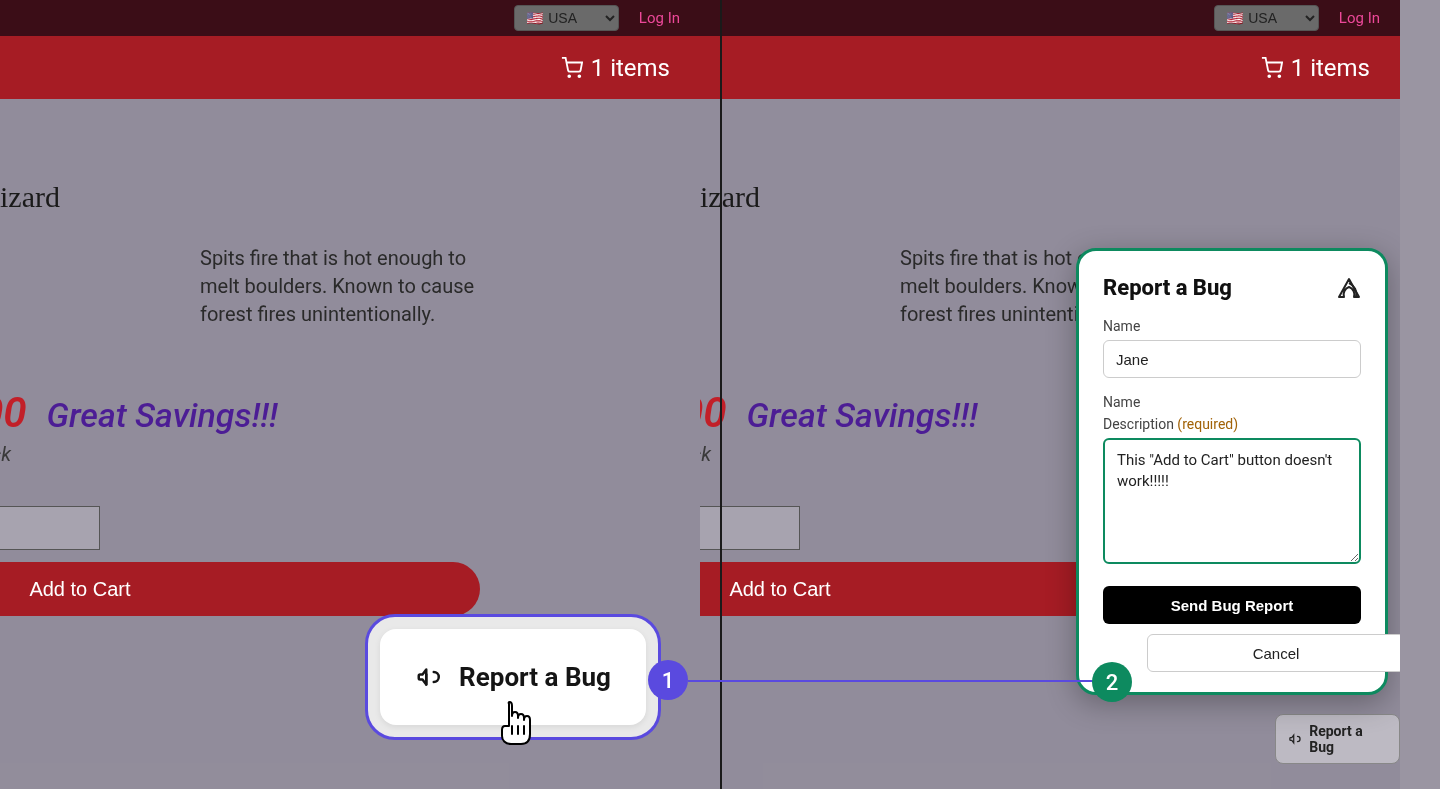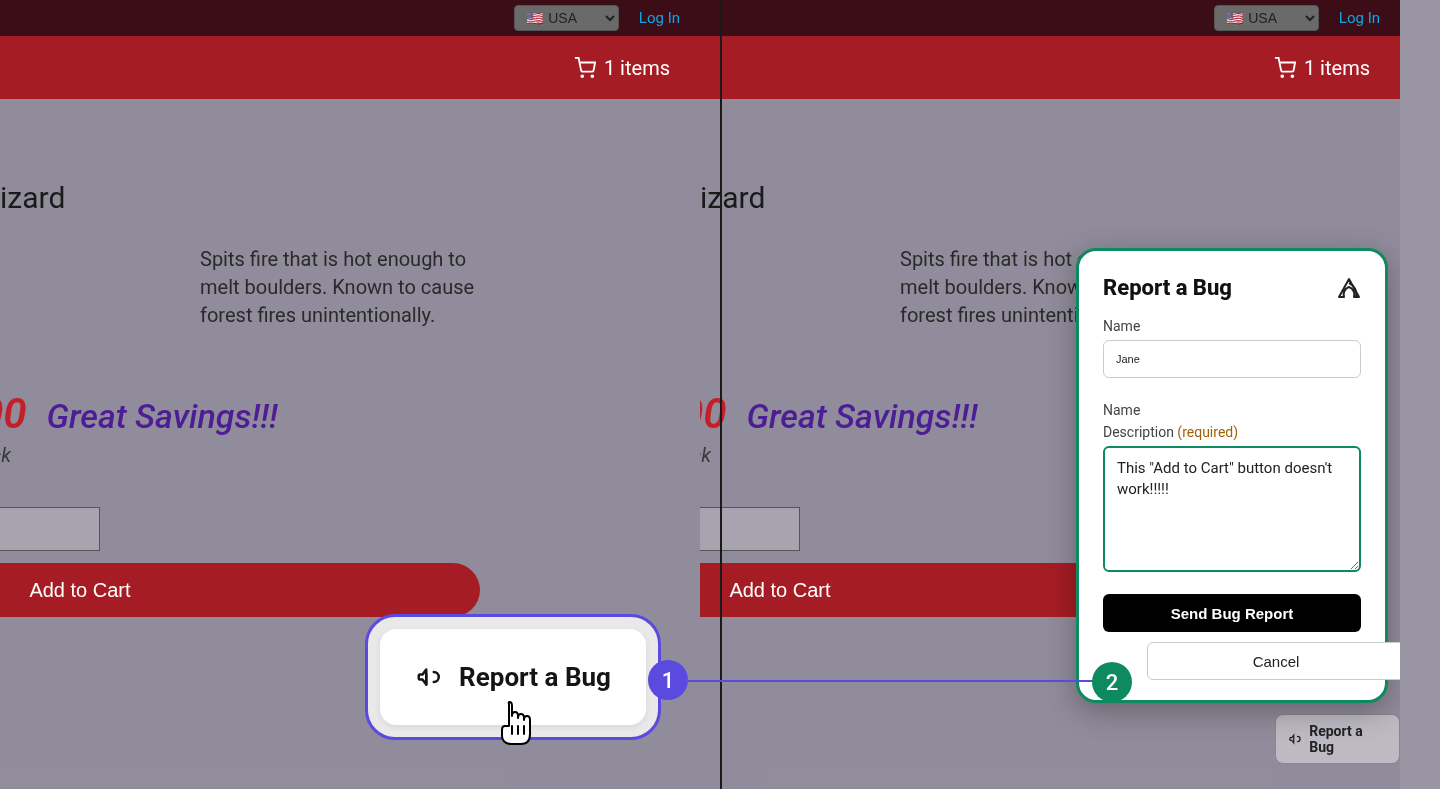--- a/index.html
+++ b/index.html
@@ -11,31 +11,31 @@
     overflow: hidden;
     position: relative;
   }
   .panes { display: flex; width: 1440px; height: 789px; }
   .pane { width: 700px; height: 789px; position: relative; overflow: hidden; }
   .divider { position: absolute; left: 720px; top: 0; width: 2px; height: 789px; background: #1a1a1a; z-index: 50; }
 
   
   .topbar { height: 36px; background: #3b0d17; display: flex; align-items: center; justify-content: flex-end; padding: 0 20px; gap: 20px; }
   .country-select { background: #6a6a6a; border: 1px solid #555; border-radius: 4px; padding: 3px 24px 3px 8px; font-size: 14px; color: #222; -webkit-appearance: menulist; appearance: menulist; }
-  .login-link { color: #0ea5e9; font-size: 15px; cursor: pointer; }
+  .login-link { color: #ec4899; font-size: 15px; cursor: pointer; }
 
   
-  .redbar { height: 63px; background: #a61c24; display: flex; align-items: center; justify-content: flex-end; padding: 0 30px; gap: 8px; color: #fff; font-size: 20px; }
+  .redbar { height: 63px; background: #a61c24; display: flex; align-items: center; justify-content: flex-end; padding: 0 30px; gap: 8px; color: #fff; font-size: 24px; }
 
   
   .overlay { position: absolute; left:0; top:99px; width:720px; height:690px; background: rgba(140,135,150,0.60); mix-blend-mode: normal; }
 
   
   .content { position: absolute; left: -320px; top: 110px; width: 1040px; }
-  .product-title { font-size: 30px; color: #1a1a1a; margin: 70px 0 30px 320px; }
+  .product-title { font-size: 30px; color: #1a1a1a; margin: 70px 0 30px 320px; font-family: Liberation Serif, serif; }
   .product-desc { font-size: 20px; line-height: 1.4; color: #2a2a2a; margin-left: 520px; width: 300px; }
   .price-row { margin-top: 60px; display: flex; align-items: baseline; gap: 20px; margin-left: 300px; }
   .price { font-size: 42px; font-style: italic; font-weight: 600; color: #c21f28; }
   .savings { font-size: 34px; font-style: italic; font-weight: 500; color: #4c1d95; }
   .stock { font-size: 20px; font-style: italic; color: #3a3a3a; margin-top: 5px; margin-left: 300px; }
   .qty-box { width: 120px; height: 44px; border: 1px solid #555; margin-top: 40px; margin-left: 300px; background: rgba(255,255,255,0.2); }
   .addcart { width: 800px; height: 54px; background: #a61c24; color: #fff; border: none; border-radius: 27px; font-size: 20px; margin-top: 12px; margin-left: 0; cursor: pointer; }
 
   
   .small-chip { position: absolute; bottom: 25px; left: 575px; padding: 8px 12px; border: 1px solid #888; border-radius: 8px; background: rgba(255,255,255,0.4); font-size: 14px; font-weight: 700; color: #222; display: flex; gap: 6px; align-items: center; }
@@ -52,21 +52,21 @@
   .step2 { background: #0d8a5f; left: 1092px; top: 662px; }
   .connector { position: absolute; left: 688px; top: 680px; width: 410px; height: 2px; background: #5a4adf; z-index: 55; }
 
   
   .modal { position: absolute; right: 12px; top: 248px; width: 312px; background: #fff; border: 3px solid #0d8a5f; border-radius: 20px; padding: 24px 24px 20px; z-index: 45; box-shadow: 0 8px 30px rgba(0,0,0,0.3); }
   .modal-head { display:flex; align-items:center; justify-content:space-between; margin-bottom: 18px;}
   .modal-title { font-size: 22px; font-weight: 800; color: #111; }
   .modal-logo { font-size: 22px; color: #222; }
   .field-label { font-size: 14px; color: #444; margin-bottom: 6px; display:block;}
   .field-label .req { color: #a16207; font-weight: 400; }
-  .text-input { width: 100%; height: 38px; border: 1px solid #ccc; border-radius: 6px; padding: 0 12px; font-size: 11px; color: #222; margin-bottom: 24px; }
+  .text-input { width: 100%; height: 38px; border: 1px solid #ccc; border-radius: 6px; padding: 0 12px; font-size: 15px; color: #222; margin-bottom: 16px; }
   .textarea { width: 100%; height: 126px; border: 2px solid #0d8a5f; border-radius: 6px; padding: 10px 12px; font-size: 15px; color: #222; resize: vertical; margin-bottom: 18px; font-family: inherit; line-height: 1.4;}
   .textarea::after { content:""; }
   .send-btn { width: 100%; height: 38px; background: #000000; border: none; border-radius: 6px; color: #fff; font-weight: 700; font-size: 15px; cursor: pointer; margin-bottom: 10px;}
   .cancel-btn { width: 100%; height: 38px; background: #fff; border: 1px solid #ccc; border-radius: 6px; color: #222; font-size: 15px; cursor: pointer; margin-left: 44px; }
 
   .megaphone-svg { width: 30px; height: 30px; }
   .megaphone-svg-small { width: 16px; height: 16px; }
   .cart-svg { width: 22px; height: 22px; stroke: #fff; }
 </style>
 </head>

